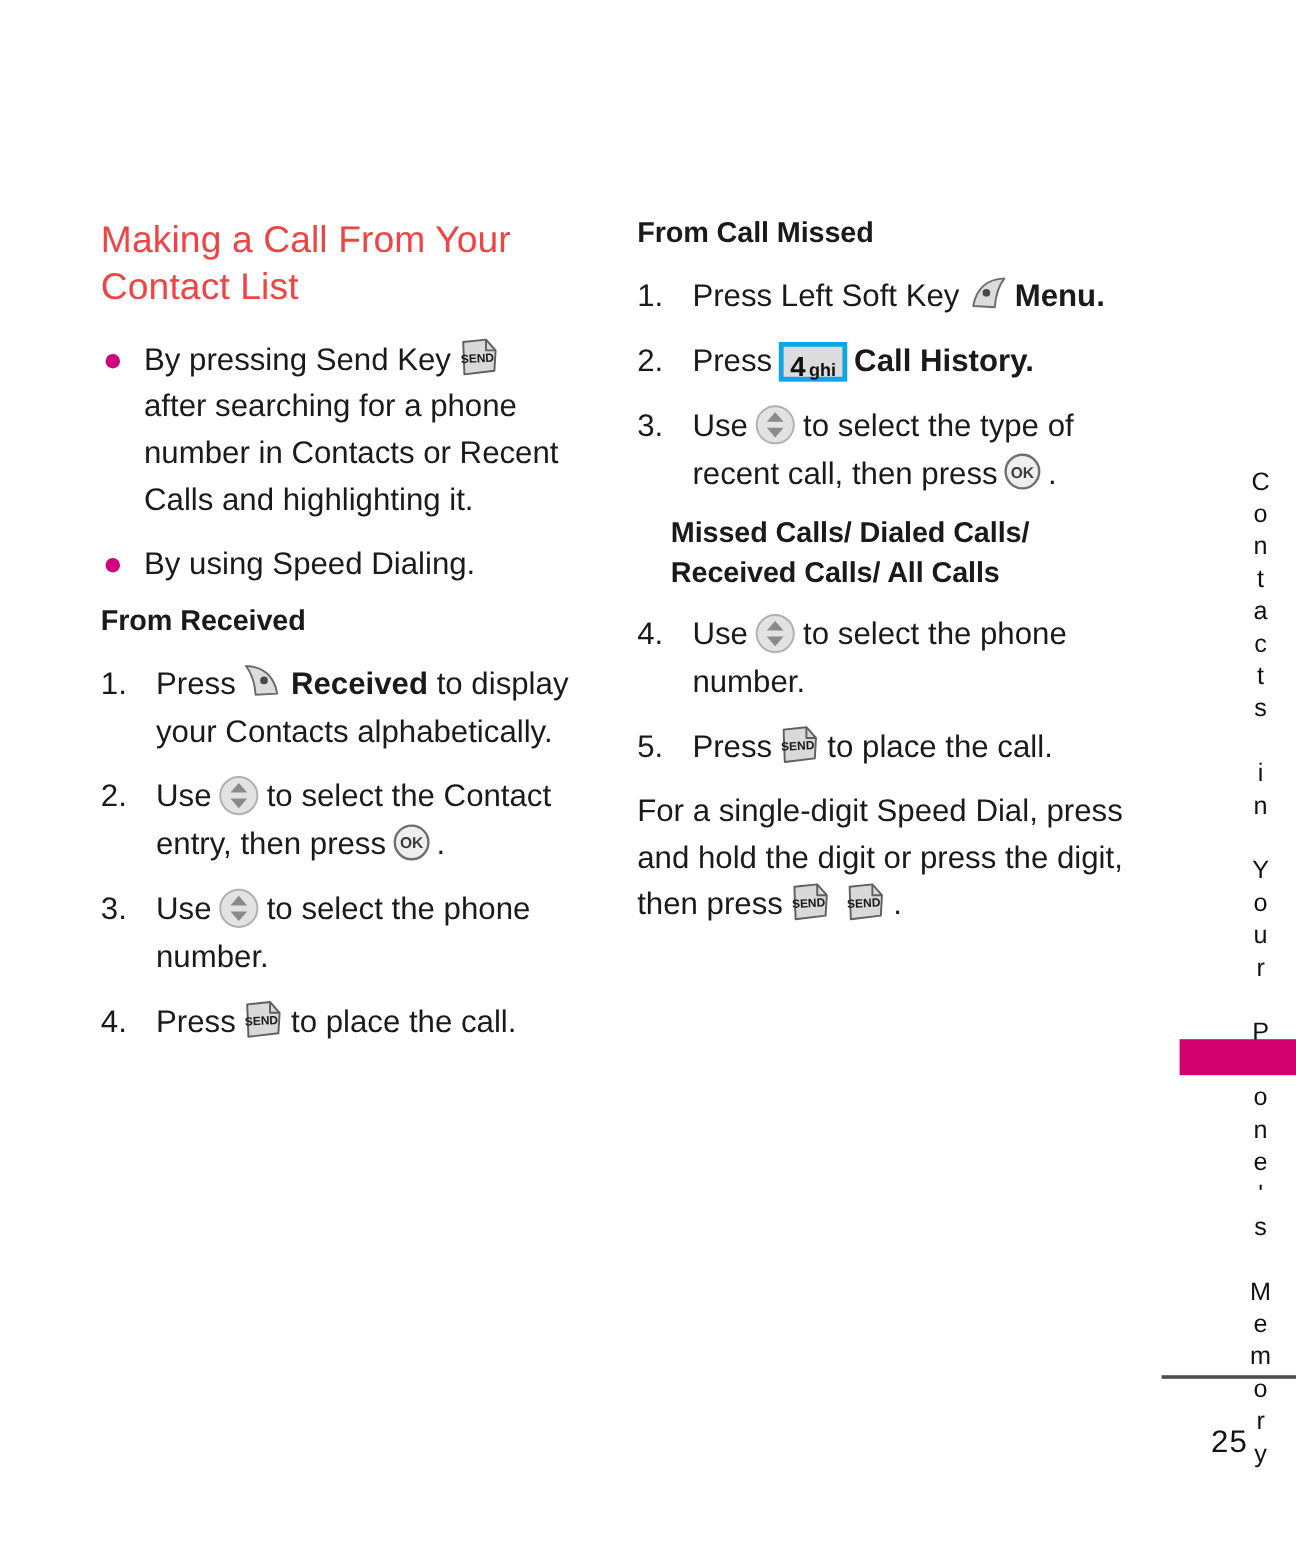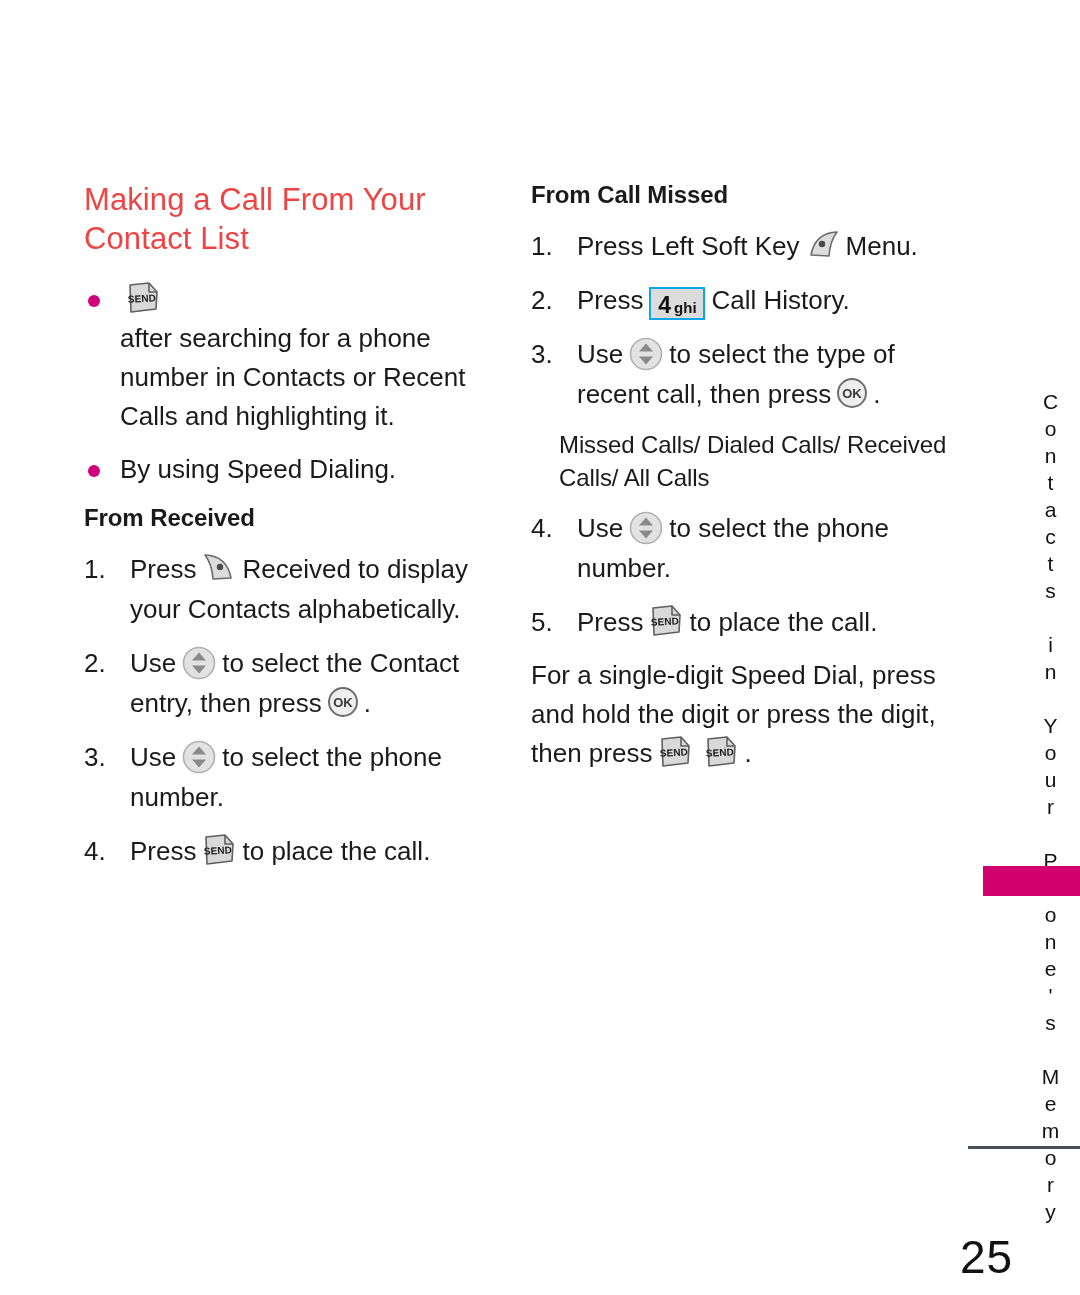--- a/index.html
+++ b/index.html
@@ -40,21 +40,21 @@
   }
   .sub-head {
     font-size: 24px;
     font-weight: bold;
     line-height: 30px;
     margin: 0 0 16px 0;
     letter-spacing: -0.1px;
   }
   .sub-head-indent {
     font-size: 24px;
-    font-weight: normal;
+    font-weight: bold;
     line-height: 33px;
     margin: 6px 0 14px 0;
     padding-left: 28px;
     letter-spacing: -0.1px;
   }
 
   
   .para {
     font-size: 26px;
     line-height: 39px;
@@ -90,21 +90,21 @@
     margin-bottom: 14px;
   }
   .step-num {
     position: absolute;
     left: 0;
     top: 0;
     font-size: 26px;
     line-height: 40px;
   }
 
-  b, .bold { font-weight: normal; }
+  b, .bold { font-weight: bold; }
 
   
   .icon {
     display: inline-block;
     vertical-align: -7px;
     position: relative;
   }
 
   
   .ico-send {
@@ -137,21 +137,21 @@
     margin: 0 5px;
     vertical-align: -4px;
   }
 
   
   .ico-numkey {
     display: inline-block;
     min-width: 56px;
     height: 33px;
     line-height: 31px;
-    border: 2px solid #0ea5e9;
+    border: 4px solid #0ea5e9;
     background: #dcdcdc;
     text-align: center;
     margin: 0 6px;
     vertical-align: -4px;
     padding: 0 5px;
     box-sizing: border-box;
     white-space: nowrap;
   }
   .numkey-digit {
     font-size: 23px;
@@ -194,43 +194,43 @@
     position: absolute;
     left: 968px;
     right: 0;
     top: 1146px;
     height: 3px;
     background: #4a4f54;
   }
   .page-num {
     position: absolute;
     left: 960px;
-    top: 1230px;
+    top: 1186px;
     width: 80px;
-    text-align: left;
-    font-size: 46px;
+    text-align: right;
+    font-size: 26px;
     color: #111;
     letter-spacing: 1px;
   }
 </style>
 </head>
 <body>
 
 <div class="page">
 
   <div class="col col-left">
 
     <h1 class="chapter-title">Making a Call From Your Contact List</h1>
 
 
     <div class="bullets">
 
       <div class="bullet-row">
         <span class="bullet-dot"></span>
-        <span class="icon ico-send">
+        <span>By pressing Send Key</span><span class="icon ico-send">
           <svg width="36" height="34" viewBox="0 0 36 34">
             <path d="M5 4 L24 2 L32 11 L31 28 L6 31 Z" fill="#d9d9d9" stroke="#5f5f5f" stroke-width="1.6" stroke-linejoin="round"></path>
             <path d="M24 2 L24 11 L32 11" fill="none" stroke="#5f5f5f" stroke-width="1.6" stroke-linejoin="round"></path>
             <text x="17" y="21" font-family="'Liberation Sans', sans-serif" font-size="10" font-weight="bold" fill="#1a1a1a" text-anchor="middle" transform="rotate(-3 17 21)">SEND</text>
           </svg>
         </span><br>
         <span>after searching for a phone number in Contacts or Recent Calls and highlighting it.</span>
       </div>
 
       <div class="bullet-row">

